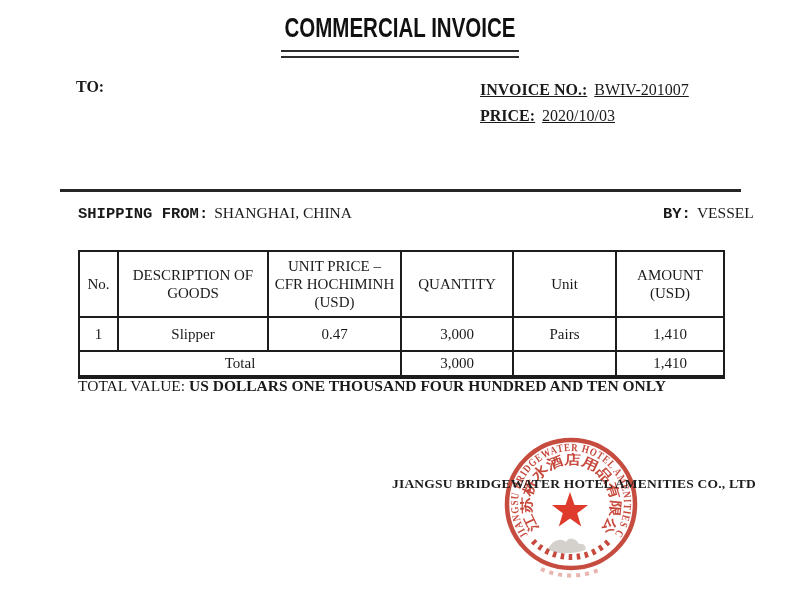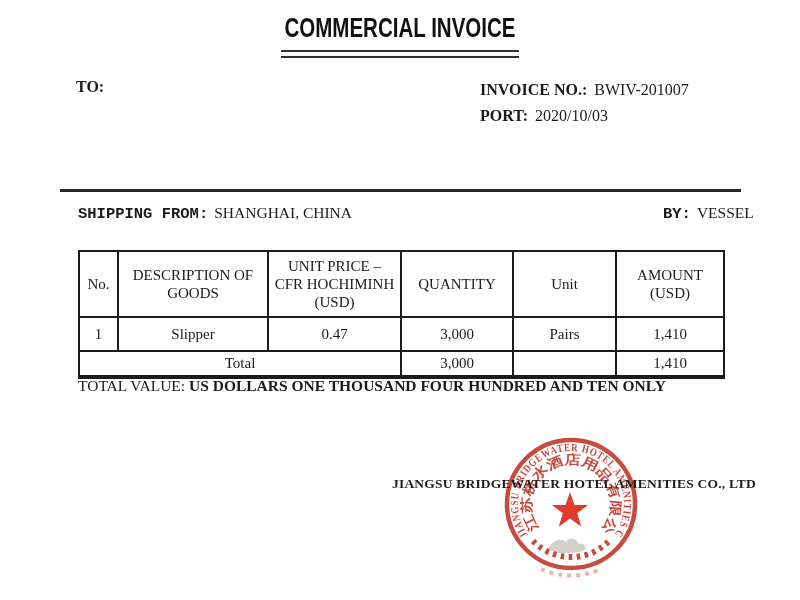--- a/index.html
+++ b/index.html
@@ -16,21 +16,21 @@
     font-family:"Liberation Sans", sans-serif;font-weight:bold;font-size:27px;
     transform:scaleX(0.76);color:#111;
   }
   #title-underline{
     top:50px;left:281px;width:238px;height:8px;box-sizing:border-box;
     border-top:2px solid #2e2e2e;border-bottom:2px solid #2e2e2e;
   }
 
   
   #to-label{top:78px;left:76px;font-weight:bold;font-size:16px;}
-  #invoice-meta{top:77px;left:480px;font-size:16px;line-height:26px;}
+  #invoice-meta{top:77px;left:480px;font-size:16px;line-height:26px;text-decoration:underline;}
   .meta-label{font-weight:bold;}
   .meta-value{margin-left:7px;}
 
   
   #rule{top:189px;left:60px;width:681px;height:3px;background:#262626;}
 
   
   #shipping{top:204px;left:0;width:800px;height:20px;font-size:15.5px;}
   #shipping .grp{position:absolute;white-space:nowrap;}
   #grp-from{left:78px;}
@@ -74,21 +74,21 @@
 
 <div class="abs" id="title">COMMERCIAL INVOICE</div>
 <div class="abs" id="title-underline"></div>
 
 <div class="abs" id="to-label">TO:</div>
 <div class="abs" id="invoice-meta">
   <div>
     <span class="meta-label">INVOICE NO.:</span><span class="meta-value">BWIV-201007</span>
   </div>
   <div>
-    <span class="meta-label">PORT:</span><span class="meta-value">2020/10/03</span>
+    <span class="meta-label">PRICE:</span><span class="meta-value">2020/10/03</span>
   </div>
 </div>
 
 <div class="abs" id="rule"></div>
 
 <div class="abs" id="shipping">
   <span class="grp" id="grp-from">
     <span class="ship-label">SHIPPING FROM:</span><span>SHANGHAI, CHINA</span>
   </span>
   <span class="grp" id="grp-by">

